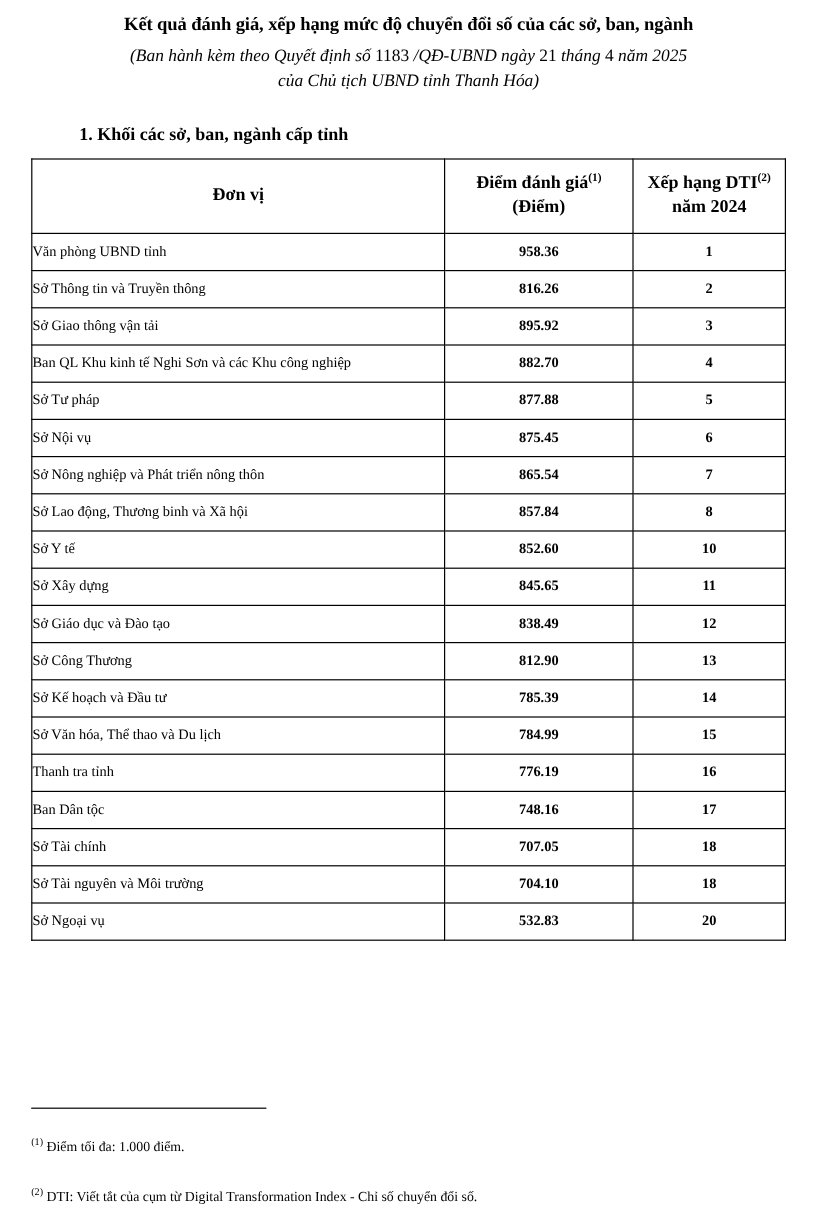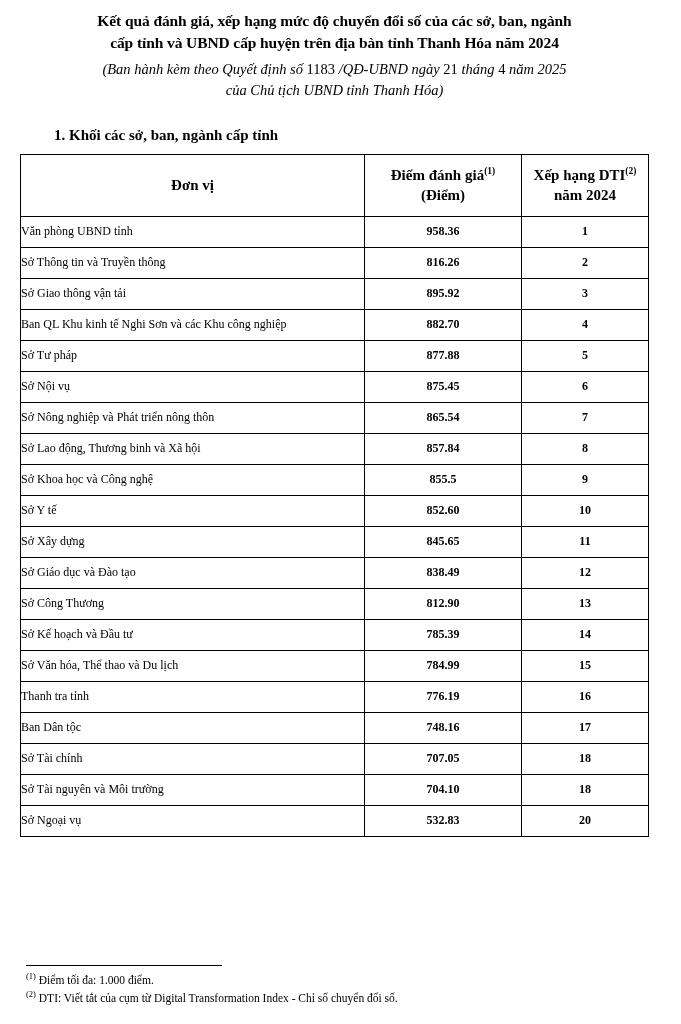--- a/index.html
+++ b/index.html
@@ -11,21 +11,21 @@
     width: 681px;
     height: 1024px;
     font-family: "Liberation Serif", serif;
     color: #000000;
     overflow: hidden;
   }
   .page {
     width: 681px;
     height: 1024px;
     box-sizing: border-box;
-    padding: 8px 26px 0 14px;
+    padding: 8px 26px 0 26px;
     position: relative;
   }
 
   
   .title-block {
     text-align: center;
     margin-top: 2px;
   }
   .title-line {
     font-size: 15.5px;
@@ -114,31 +114,31 @@
   }
   .footnote-rule {
     width: 196px;
     height: 0;
     border-top: 1px solid #000000;
     margin: 0 0 6px 0;
   }
   .footnote {
     font-size: 11.5px;
     line-height: 1.55;
+    margin-top: 24px;
   }
   .footnote sup { font-size: 8.5px; }
 </style>
 </head>
 <body>
 
 <div class="page">
 
   <div class="title-block">
     <div class="title-line">Kết quả đánh giá, xếp hạng mức độ chuyển đổi số của các sở, ban, ngành</div>
-    <div class="title-line">cấp tỉnh và UBND cấp huyện trên địa bàn tỉnh Thanh Hóa năm 2024</div>
 
     <div class="decree-line">
       <span>(Ban hành kèm theo Quyết định số</span>
       <span class="filled">1183</span>
       <span>/QĐ-UBND  ngày</span>
       <span class="filled">21</span>
       <span>tháng</span>
       <span class="filled">4</span>
       <span>năm 2025</span>
     </div>
@@ -206,25 +206,20 @@
           <td class="unit">Sở Nông nghiệp và Phát triển nông thôn</td>
           <td class="score">865.54</td>
           <td class="rank">7</td>
         </tr>
         <tr>
           <td class="unit">Sở Lao động, Thương binh và Xã hội</td>
           <td class="score">857.84</td>
           <td class="rank">8</td>
         </tr>
         <tr>
-          <td class="unit">Sở Khoa học và Công nghệ</td>
-          <td class="score">855.5</td>
-          <td class="rank">9</td>
-        </tr>
-        <tr>
           <td class="unit">Sở Y tế</td>
           <td class="score">852.60</td>
           <td class="rank">10</td>
         </tr>
         <tr>
           <td class="unit">Sở Xây dựng</td>
           <td class="score">845.65</td>
           <td class="rank">11</td>
         </tr>
         <tr>

